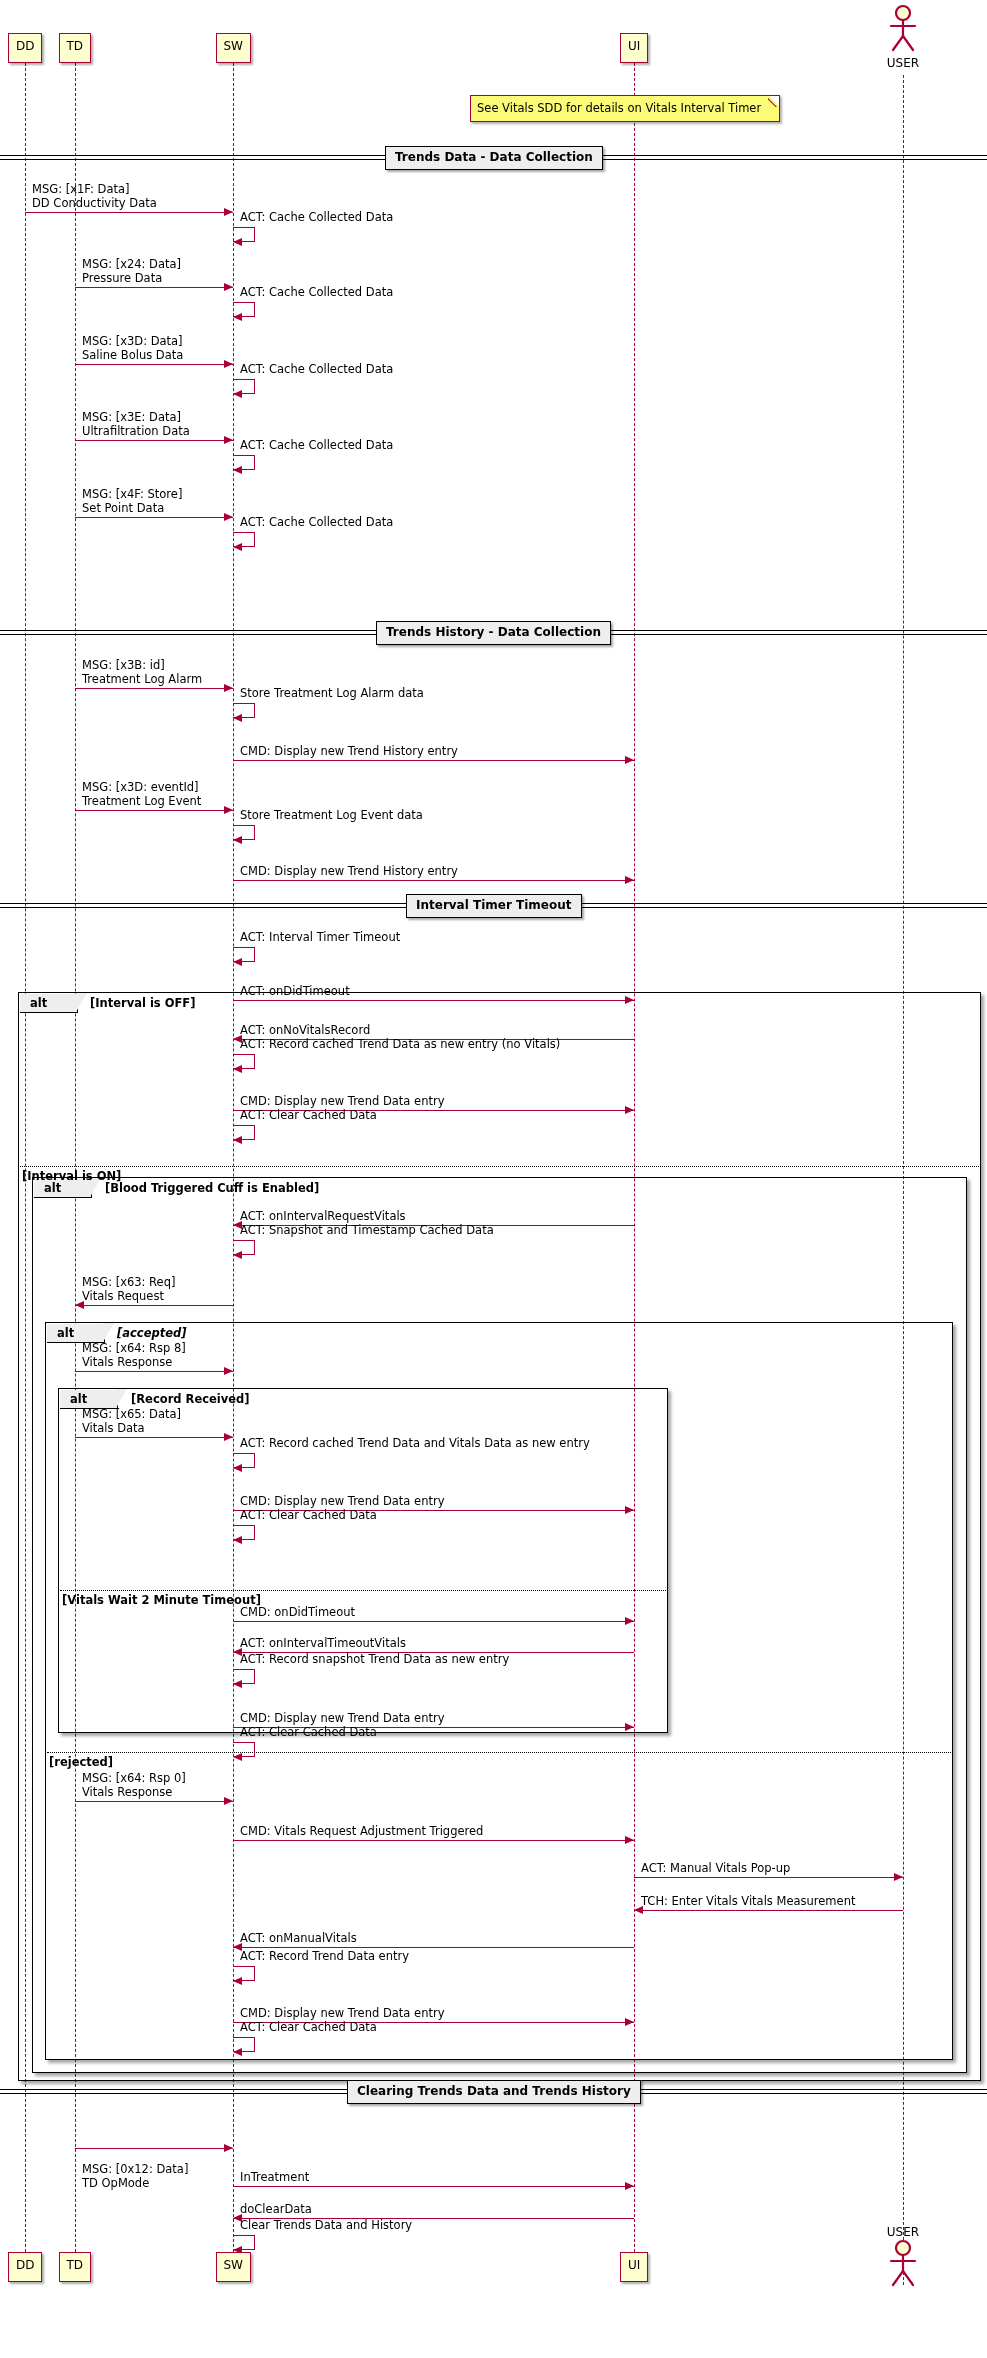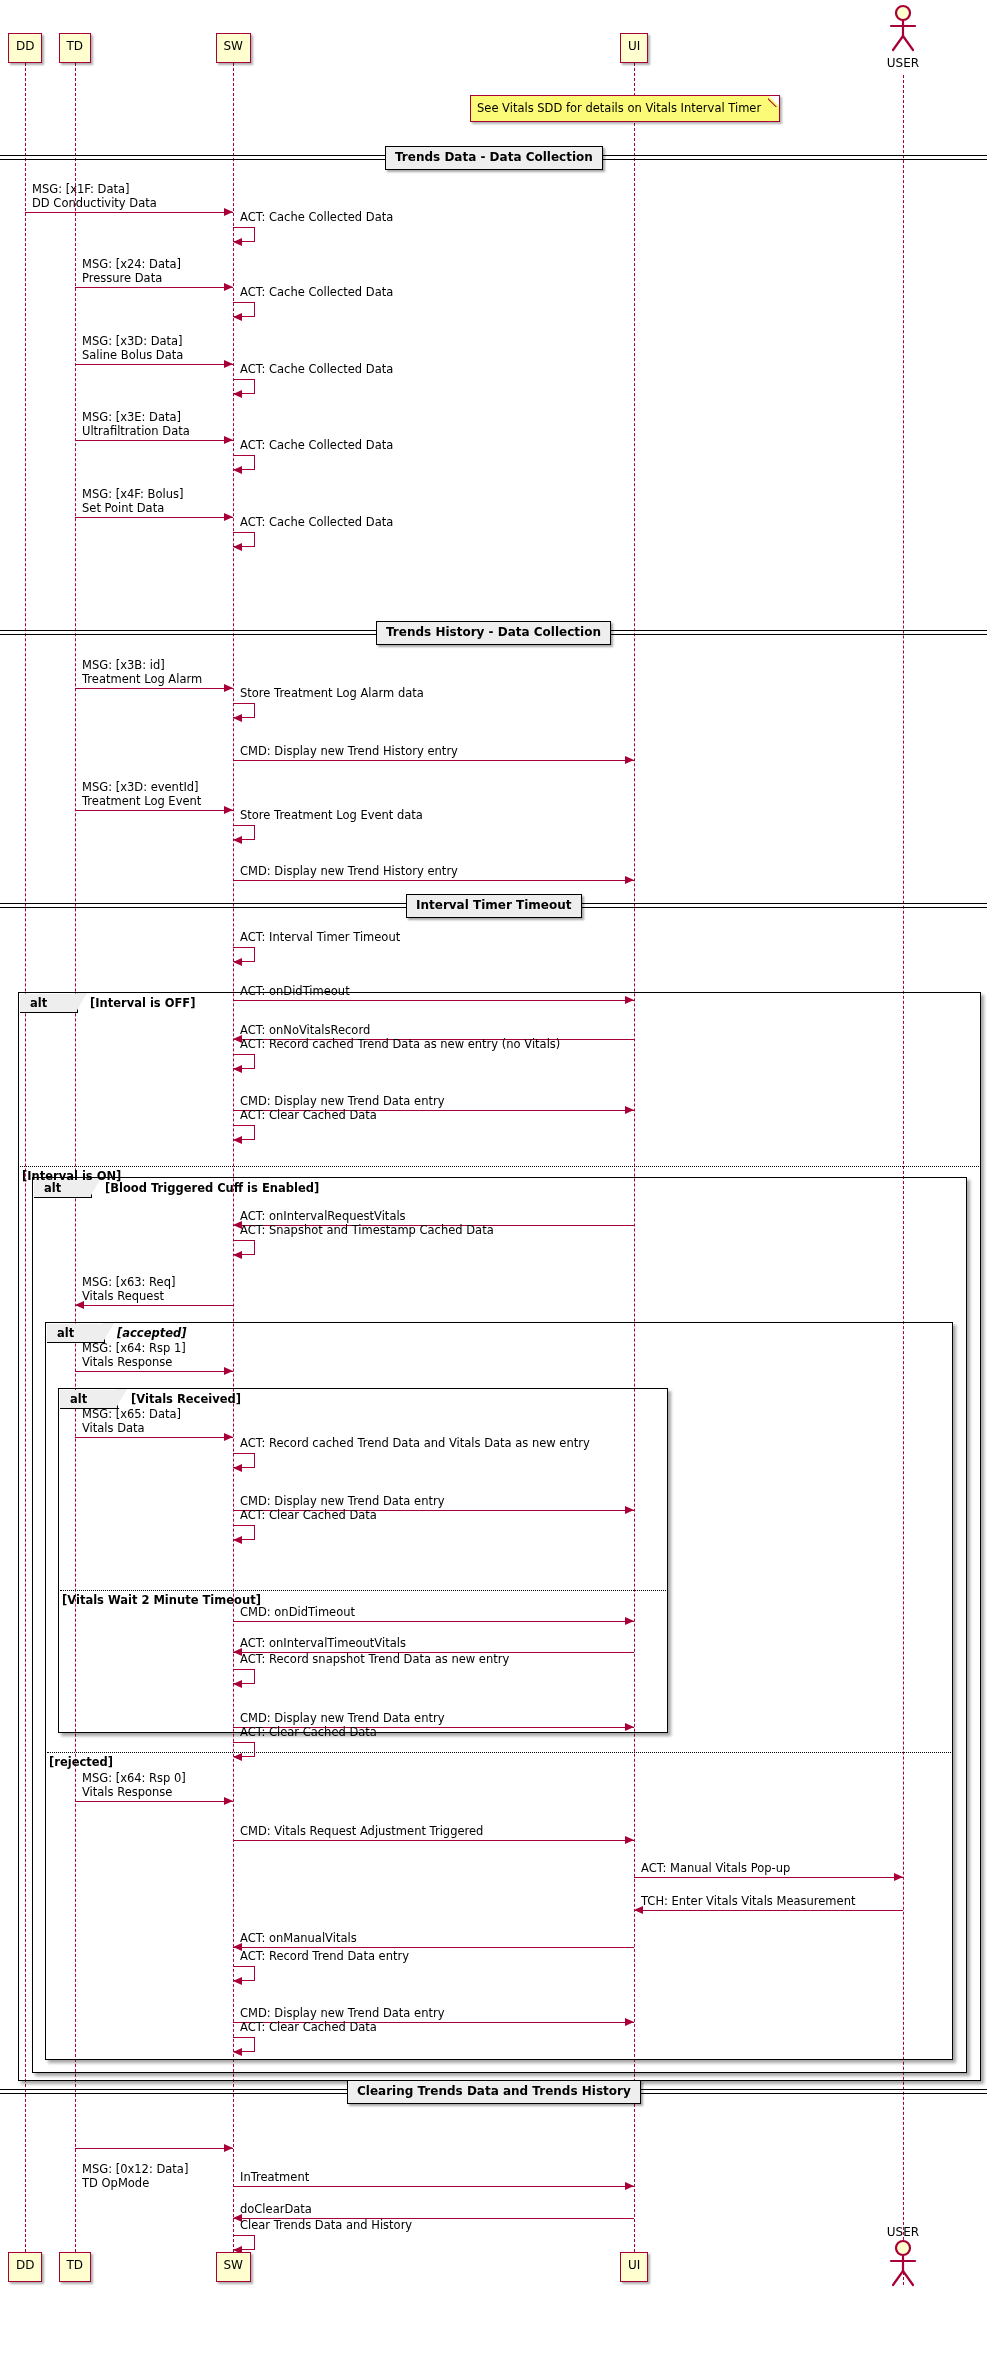--- a/index.html
+++ b/index.html
@@ -252,21 +252,21 @@
     <div class="alt-frame" style="left: 32px; top: 1177px; width: 935px; height: 896px;"></div>
     <div class="alt-tab" style="left: 34px; top: 1179px; width: 58px;"><span>alt</span></div>
     <div class="alt-cond" style="left: 105px; top: 1181px;">[Blood Triggered Cuff is Enabled]</div>
     <div class="alt-frame" style="left: 45px; top: 1322px; width: 908px; height: 738px;"></div>
     <div class="alt-tab" style="left: 47px; top: 1324px; width: 58px;"><span>alt</span></div>
     <div class="alt-cond" style="left: 117px; top: 1326px; font-style: italic;">[accepted]</div>
     <div class="alt-else" style="left: 47px; top: 1752px; width: 904px;"></div>
     <div class="alt-cond" style="left: 49px; top: 1755px;">[rejected]</div>
     <div class="alt-frame" style="left: 58px; top: 1388px; width: 610px; height: 345px;"></div>
     <div class="alt-tab" style="left: 60px; top: 1390px; width: 58px;"><span>alt</span></div>
-    <div class="alt-cond" style="left: 131px; top: 1392px;">[Vitals Received]</div>
+    <div class="alt-cond" style="left: 131px; top: 1392px;">[Record Received]</div>
     <div class="alt-else" style="left: 60px; top: 1590px; width: 606px;"></div>
     <div class="alt-cond" style="left: 62px; top: 1593px;">[Vitals Wait 2 Minute Timeout]</div>
     <div class="msg-line" style="left: 25px; top: 212px; width: 208px;"></div>
     <div class="arrow-head arrow-right" style="left: 224px; top: 208px;"></div>
     <div class="msg-label" style="left: 32px; top: 182px;">
       <div>MSG: [x1F: Data]</div>
       <div>DD Conductivity Data</div>
     </div>
     <div class="self-msg" style="left: 233px; top: 227px;"></div>
     <div class="arrow-head arrow-left" style="left: 233px; top: 237.5px;"></div>
@@ -294,21 +294,21 @@
     <div class="msg-label" style="left: 82px; top: 410px;">
       <div>MSG: [x3E: Data]</div>
       <div>Ultrafiltration Data</div>
     </div>
     <div class="self-msg" style="left: 233px; top: 455px;"></div>
     <div class="arrow-head arrow-left" style="left: 233px; top: 465.5px;"></div>
     <div class="msg-label" style="left: 240px; top: 438px;">ACT: Cache Collected Data</div>
     <div class="msg-line" style="left: 75px; top: 517px; width: 158px;"></div>
     <div class="arrow-head arrow-right" style="left: 224px; top: 513px;"></div>
     <div class="msg-label" style="left: 82px; top: 487px;">
-      <div>MSG: [x4F: Bolus]</div>
+      <div>MSG: [x4F: Store]</div>
       <div>Set Point Data</div>
     </div>
     <div class="self-msg" style="left: 233px; top: 532px;"></div>
     <div class="arrow-head arrow-left" style="left: 233px; top: 542.5px;"></div>
     <div class="msg-label" style="left: 240px; top: 515px;">ACT: Cache Collected Data</div>
     <div class="msg-line" style="left: 75px; top: 688px; width: 158px;"></div>
     <div class="arrow-head arrow-right" style="left: 224px; top: 684px;"></div>
     <div class="msg-label" style="left: 82px; top: 658px;">
       <div>MSG: [x3B: id]</div>
       <div>Treatment Log Alarm</div>
@@ -369,21 +369,21 @@
     <div class="msg-label" style="left: 240px; top: 1223px;">ACT: Snapshot and Timestamp Cached Data</div>
     <div class="msg-line" style="left: 75px; top: 1305px; width: 158px;"></div>
     <div class="arrow-head arrow-left" style="left: 75px; top: 1301px;"></div>
     <div class="msg-label" style="left: 82px; top: 1275px;">
       <div>MSG: [x63: Req]</div>
       <div>Vitals Request</div>
     </div>
     <div class="msg-line" style="left: 75px; top: 1371px; width: 158px;"></div>
     <div class="arrow-head arrow-right" style="left: 224px; top: 1367px;"></div>
     <div class="msg-label" style="left: 82px; top: 1341px;">
-      <div>MSG: [x64: Rsp 1]</div>
+      <div>MSG: [x64: Rsp 8]</div>
       <div>Vitals Response</div>
     </div>
     <div class="msg-line" style="left: 75px; top: 1437px; width: 158px;"></div>
     <div class="arrow-head arrow-right" style="left: 224px; top: 1433px;"></div>
     <div class="msg-label" style="left: 82px; top: 1407px;">
       <div>MSG: [x65: Data]</div>
       <div>Vitals Data</div>
     </div>
     <div class="self-msg" style="left: 233px; top: 1453px;"></div>
     <div class="arrow-head arrow-left" style="left: 233px; top: 1463.5px;"></div>

